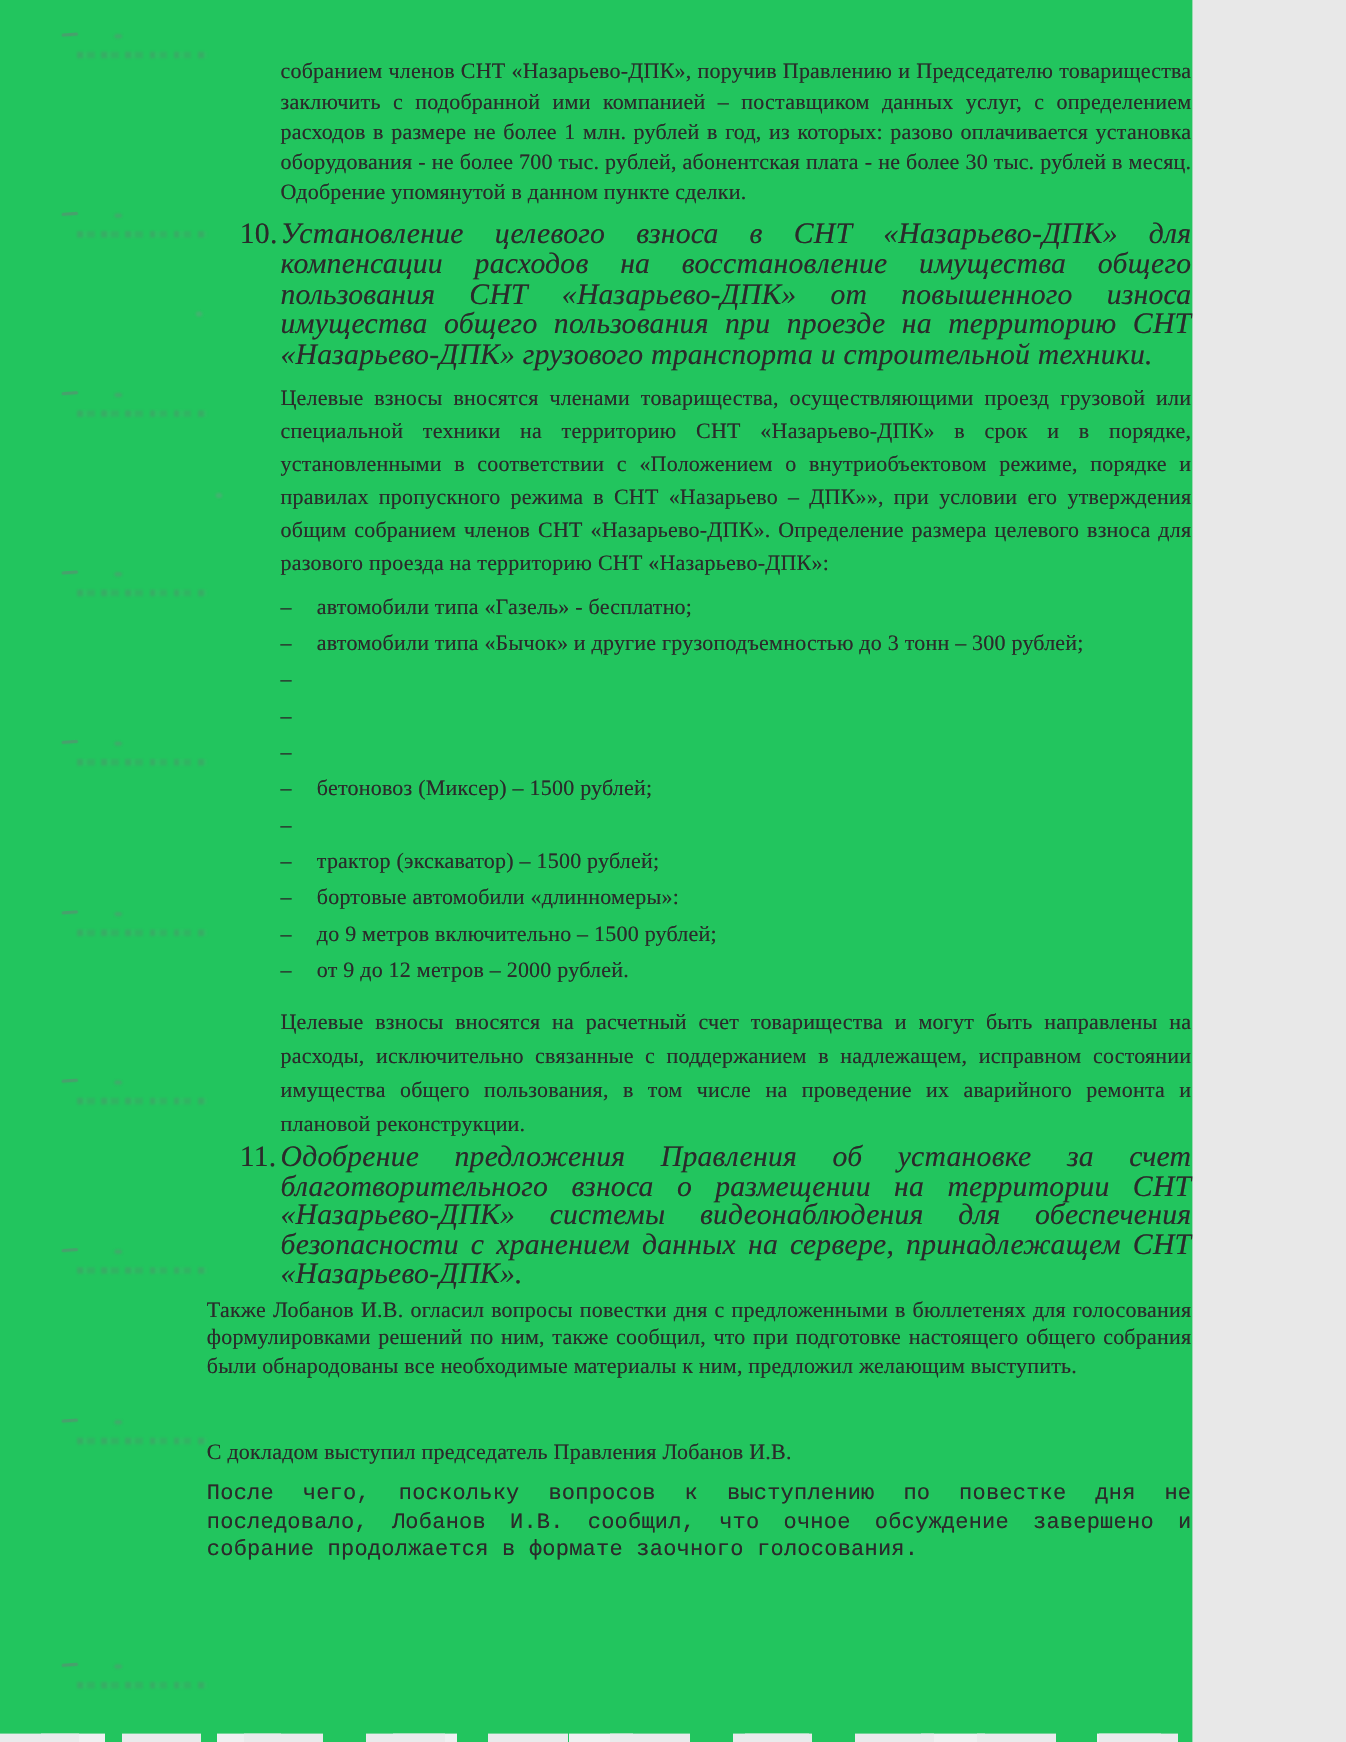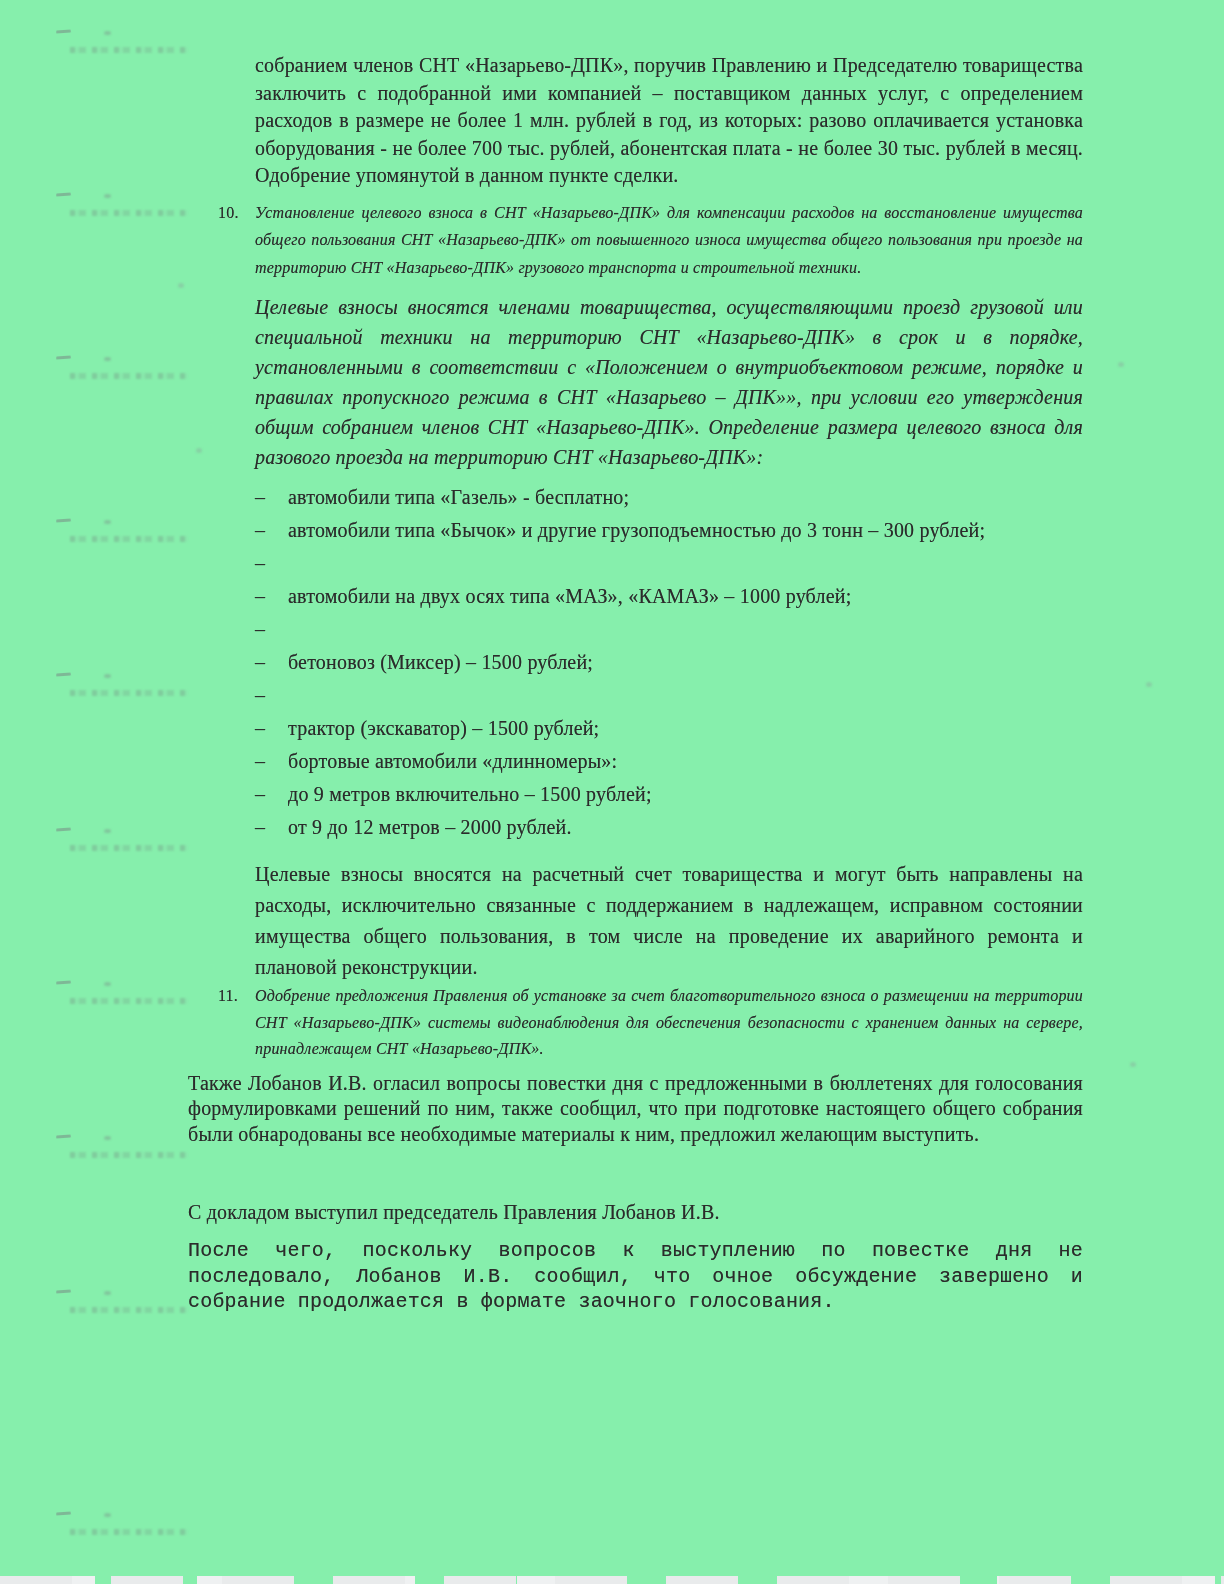--- a/index.html
+++ b/index.html
@@ -1,40 +1,40 @@
 <!DOCTYPE html>
 <html lang="ru"><head>
 <meta charset="utf-8">
 <style>
   html,body{margin:0;padding:0;background:#e8e8e8;}
   .page{
     position:relative;
-    width:1224px;height:1584px;
-    background:#86efac;
+    width:1084px;height:1584px;
+    background:#22c55e;
     overflow:hidden;
     font-family:"Liberation Serif","DejaVu Serif",serif;
     color:#2b2b2b;
     box-sizing:border-box;
   }
   .doc{position:absolute;left:0;top:0;width:1224px;}
   .para{
     text-align:justify;
     font-size:20px;
     letter-spacing:.2px;
     text-shadow:0 0 .4px rgba(43,43,43,.55);
   }
   .p-intro{margin:52px 0 0 255px;width:828px;line-height:27.5px;}
-  .num-item{display:flex;margin-left:218px;width:866px;font-size:16px;
+  .num-item{display:flex;margin-left:218px;width:866px;font-size:27px;
             letter-spacing:.2px;text-shadow:0 0 .4px rgba(43,43,43,.55);}
   .num-item .num{flex:none;width:37px;}
   .num-item .itext{width:828px;text-align:justify;font-style:italic;}
   .item-10{margin-top:9px;line-height:27.5px;}
   .item-11{line-height:26.5px;}
   .item-12{margin-top:3px;line-height:26.5px;}
-  .p-fees-intro{margin:11px 0 0 255px;width:828px;line-height:30px;font-style:italic;}
+  .p-fees-intro{margin:11px 0 0 255px;width:828px;line-height:30px;}
   .fee-list{list-style:none;margin:15px 0 0 255px;padding:0;width:828px;}
   .fee-list li{
     display:flex;margin-bottom:12px;line-height:21px;font-size:20px;
     letter-spacing:.2px;text-shadow:0 0 .4px rgba(43,43,43,.55);
   }
   .fee-list .dash{flex:none;width:33px;}
   .p-usage{margin:21px 0 0 255px;width:828px;line-height:31px;}
   .p-report{margin:52px 0 0 188px;width:895px;line-height:26px;text-align:left;}
   .p-agenda{margin:8px 0 0 188px;width:895px;line-height:25.5px;}
   .p-closing{margin:13px 0 0 188px;width:895px;line-height:25.5px;font-family:Liberation Mono, monospace;}
@@ -90,21 +90,20 @@
       </li>
       <li>
         <span class="dash">–</span>
         <span>автомобили типа «Бычок» и другие грузоподъемностью до 3 тонн – 300 рублей;</span>
       </li>
       <li>
         <span class="dash">–</span>
       </li>
       <li>
         <span class="dash">–</span>
-        <span>автомобили на двух осях типа «МАЗ», «КАМАЗ» – 1000 рублей;</span>
       </li>
       <li>
         <span class="dash">–</span>
       </li>
       <li>
         <span class="dash">–</span>
         <span>бетоновоз (Миксер) – 1500 рублей;</span>
       </li>
       <li>
         <span class="dash">–</span>

